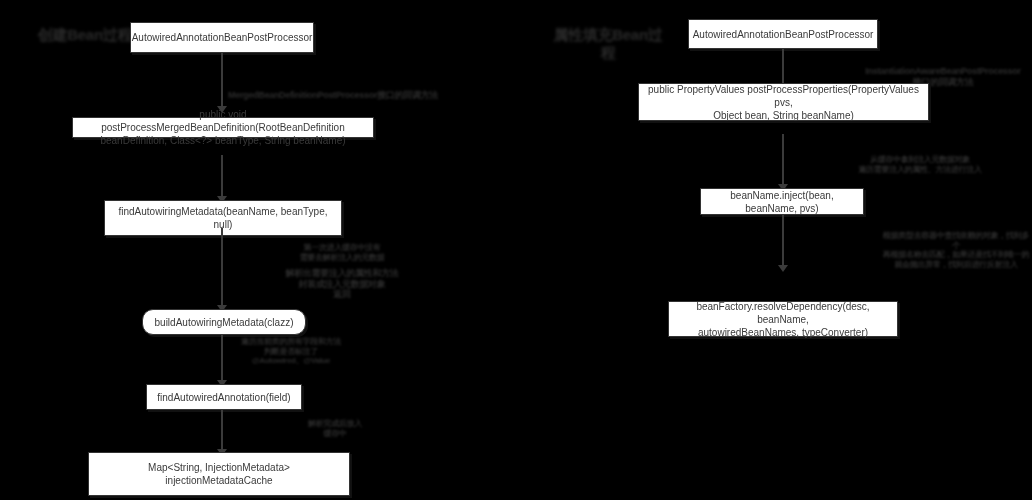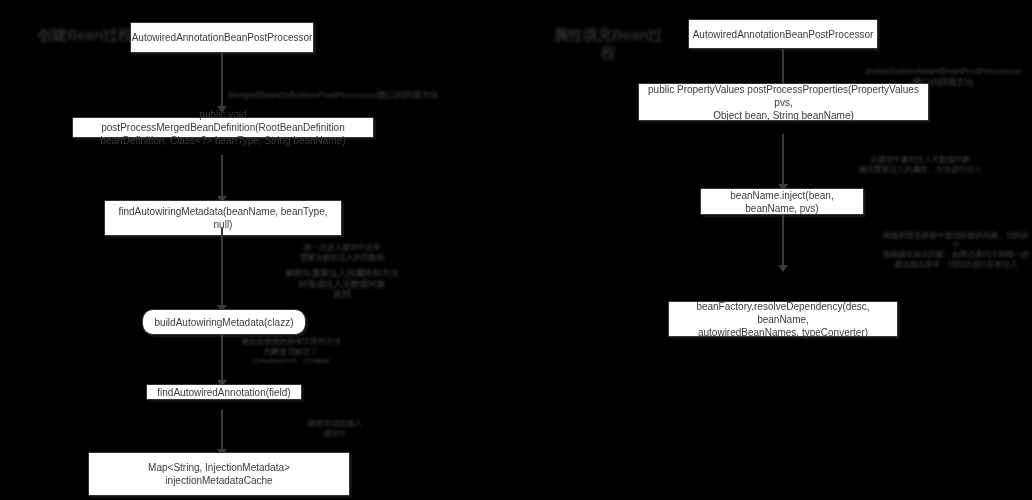--- a/index.html
+++ b/index.html
@@ -114,21 +114,21 @@
 
   <div class="node" style="left:142px; top:309px; width:164px; height:26px;border-radius:11px;">buildAutowiringMetadata(clazz)</div>
 
   <div class="edge" style="left:221px; top:335px; height:48px;"></div>
   <div class="arrowhead" style="left:217px; top:380px;"></div>
 
   <div class="blurred edge-label" style="left:228px; top:337px; width:126px;">遍历当前类的所有字段和方法
 判断是否标注了
 @Autowired、@Value</div>
 
-  <div class="node" style="left:146px; top:384px; width:156px; height:16px;">findAutowiredAnnotation(field)</div>
+  <div class="node" style="left:146px; top:384px; width:156px; height:26px;">findAutowiredAnnotation(field)</div>
 
   <div class="edge" style="left:221px; top:410px; height:42px;"></div>
   <div class="arrowhead" style="left:217px; top:449px;"></div>
 
   <div class="blurred edge-label" style="left:288px; top:419px; width:94px;">解析完成后放入
 缓存中</div>
 
   <div class="node" style="left:88px; top:452px; width:262px; height:44px;">Map&lt;String, InjectionMetadata&gt; injectionMetadataCache</div>
 
   <div class="blurred section-title" style="left:548px; top:26px; width:120px;">属性填充Bean过程</div>

